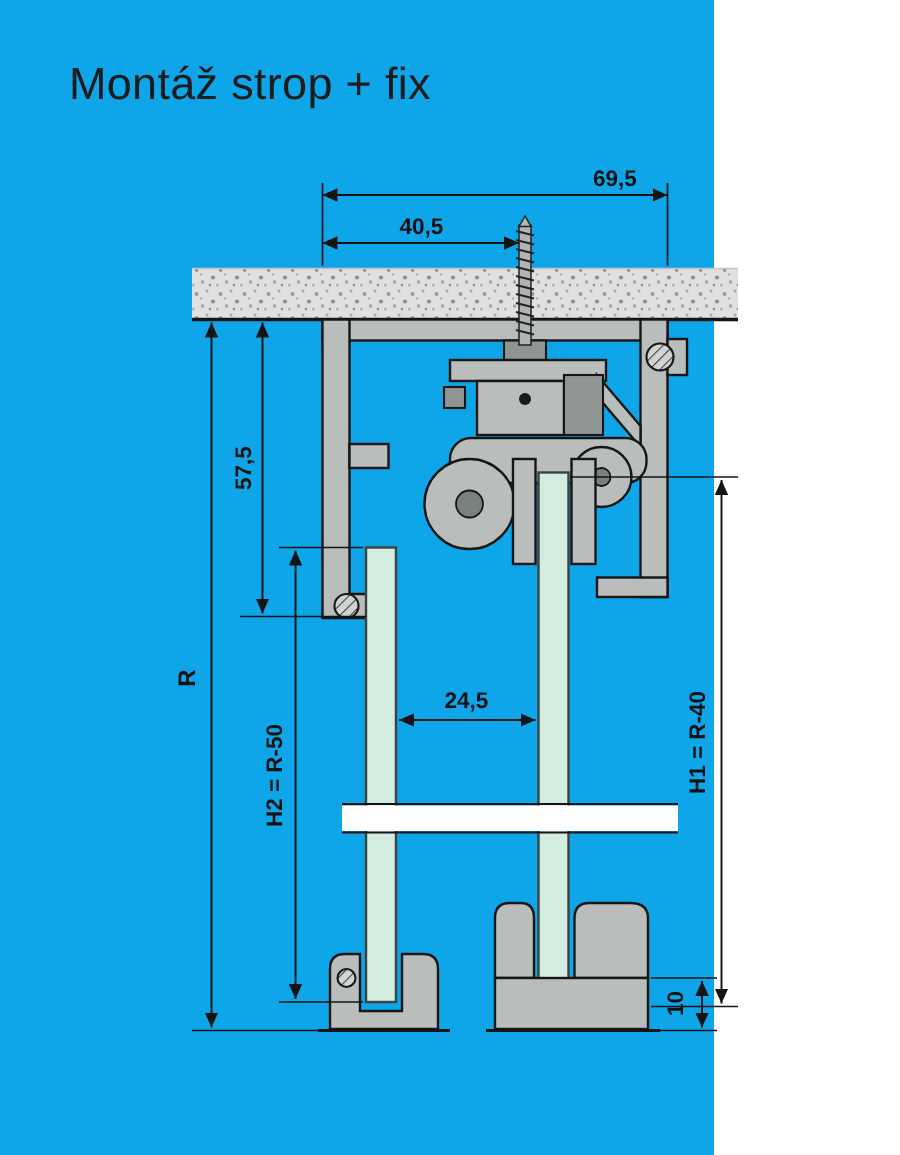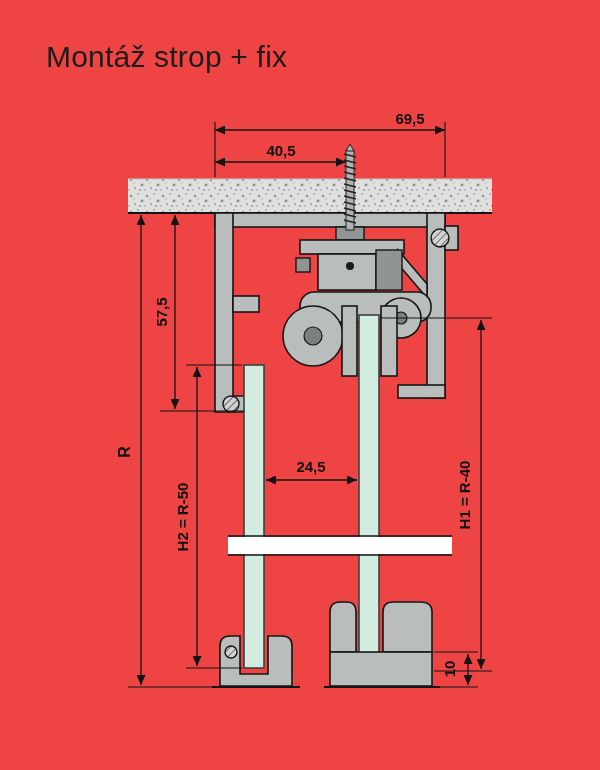--- a/index.html
+++ b/index.html
@@ -1,17 +1,17 @@
 <!DOCTYPE html>
 <html style="--aluminum: #b9bdbc; --glass: #d2ecdf; --outline: #161616; --ceiling: #e0e0e0;"><head>
 <meta charset="utf-8">
 <style>
   *{margin:0;padding:0;box-sizing:border-box}
   html,body{width:600px;height:770px;background:#ffffff;font-family:"Liberation Sans",sans-serif;overflow:hidden}
-  .page{position:relative;width:600px;height:770px;background:#ef4444}
+  .page{position:relative;width:476px;height:770px;background:#0ea5e9}
   .title{position:absolute;left:46px;top:40px;font-size:30px;font-weight:500;color:#1c1c1c;letter-spacing:.2px;font-family:"Liberation Sans",sans-serif}
   svg.canvas{position:absolute;left:0;top:0;display:block}
   .alu{fill:var(--aluminum,#b9bdbc);stroke:var(--outline,#161616);stroke-width:1.6}
   .aludark{fill:#8f9593;stroke:var(--outline,#161616);stroke-width:1.4}
   .axle{fill:#798080;stroke:#161616;stroke-width:1.2}
   .glass{fill:var(--glass,#d2ecdf);stroke:#3a433f;stroke-width:1.6}
   .dim{stroke:#141414;stroke-width:1.3;fill:none}
   .ext{stroke:#141414;stroke-width:1.1;fill:none}
   .dimtext{font-family:"Liberation Sans",sans-serif;font-weight:bold;font-size:15px;fill:#121212}
   .dimtext.big{font-size:16px}

